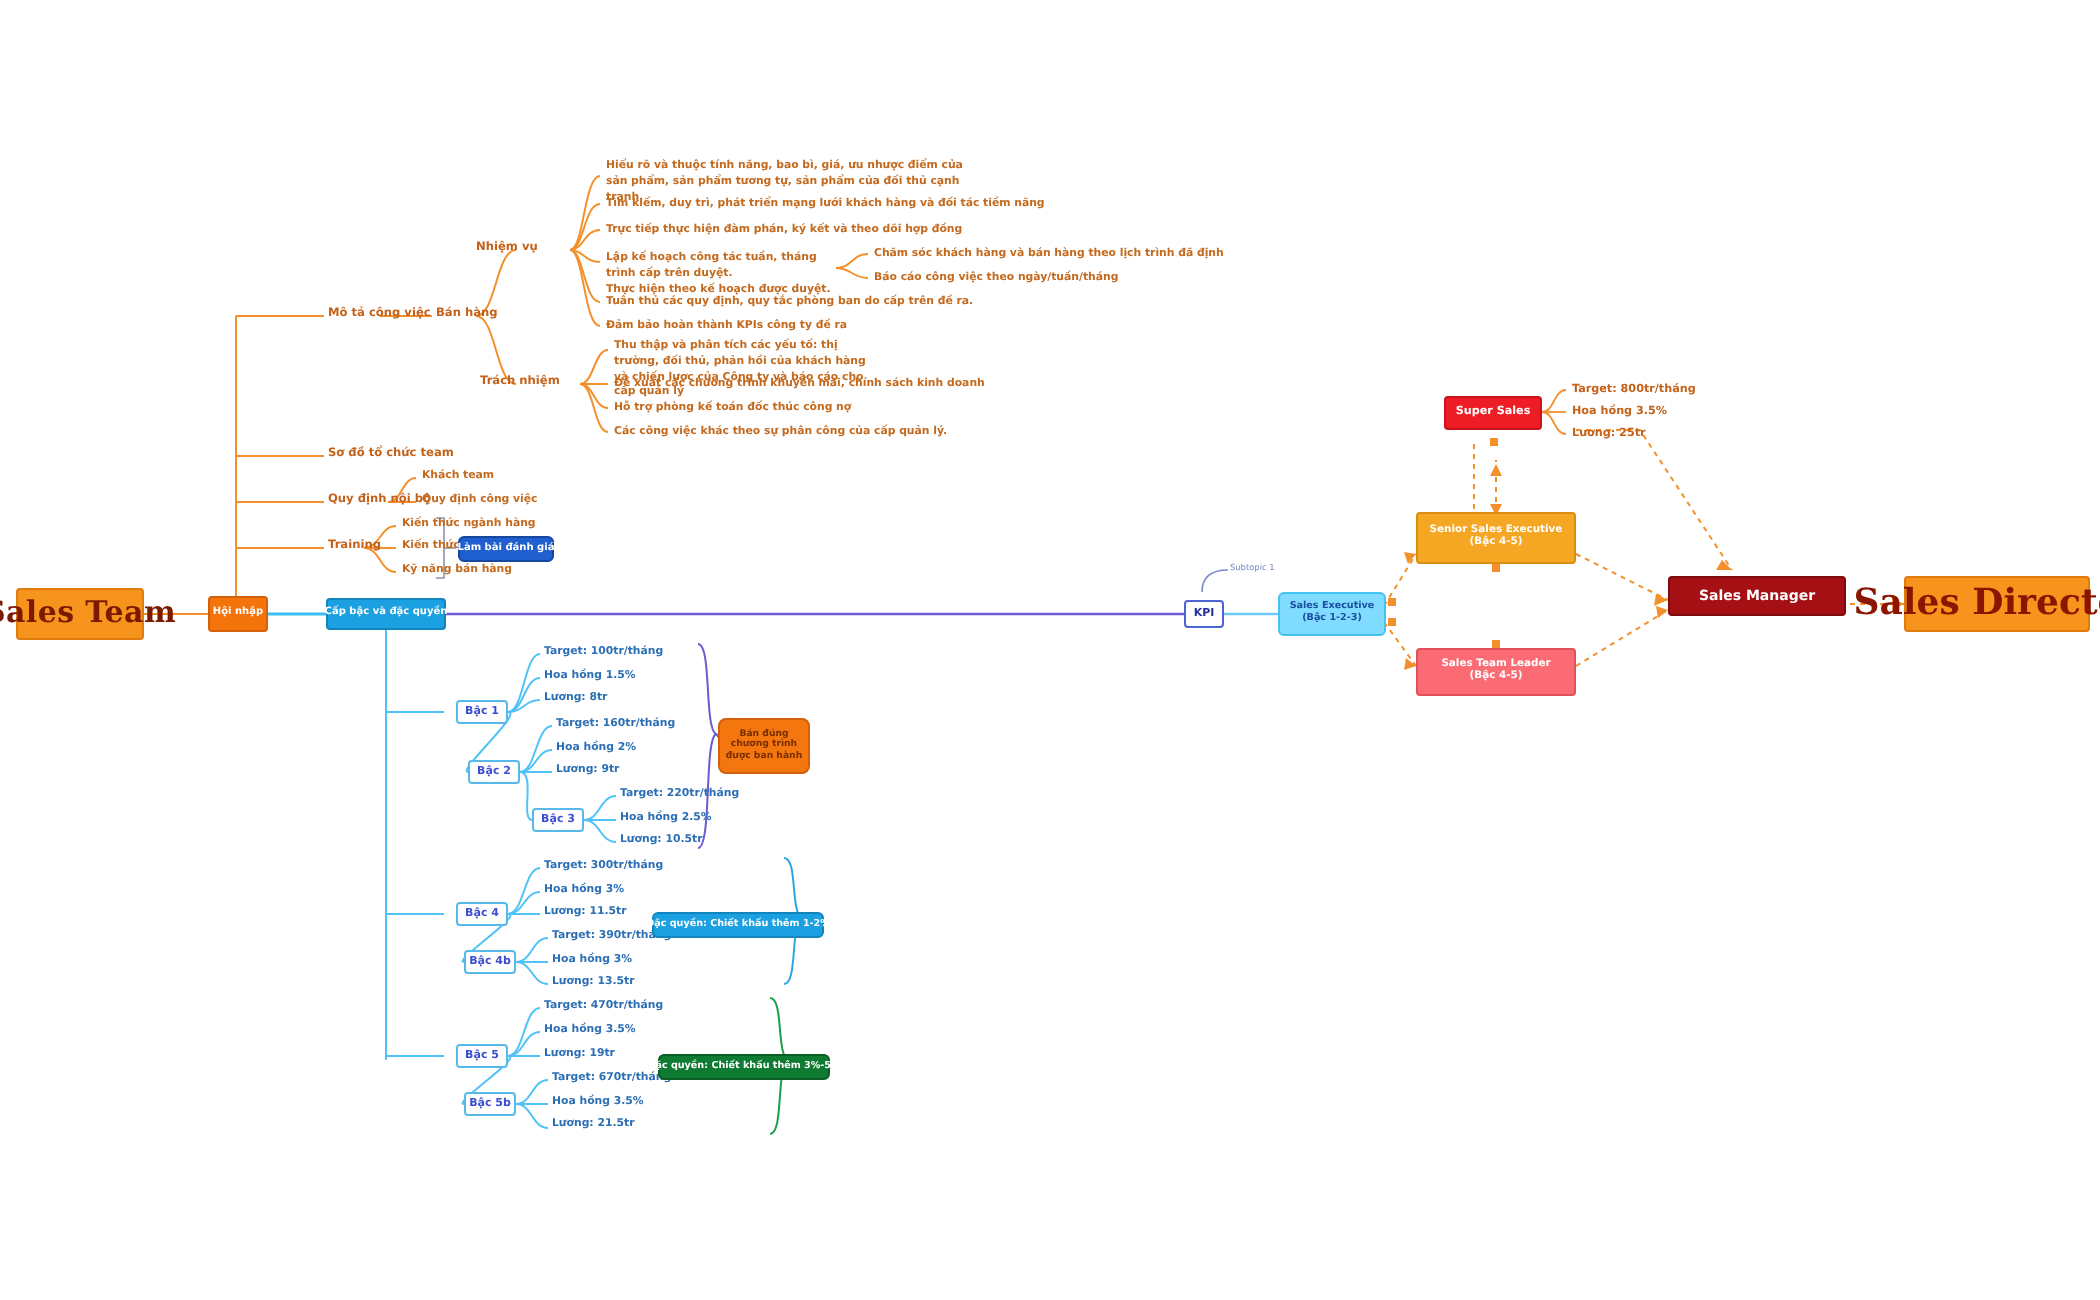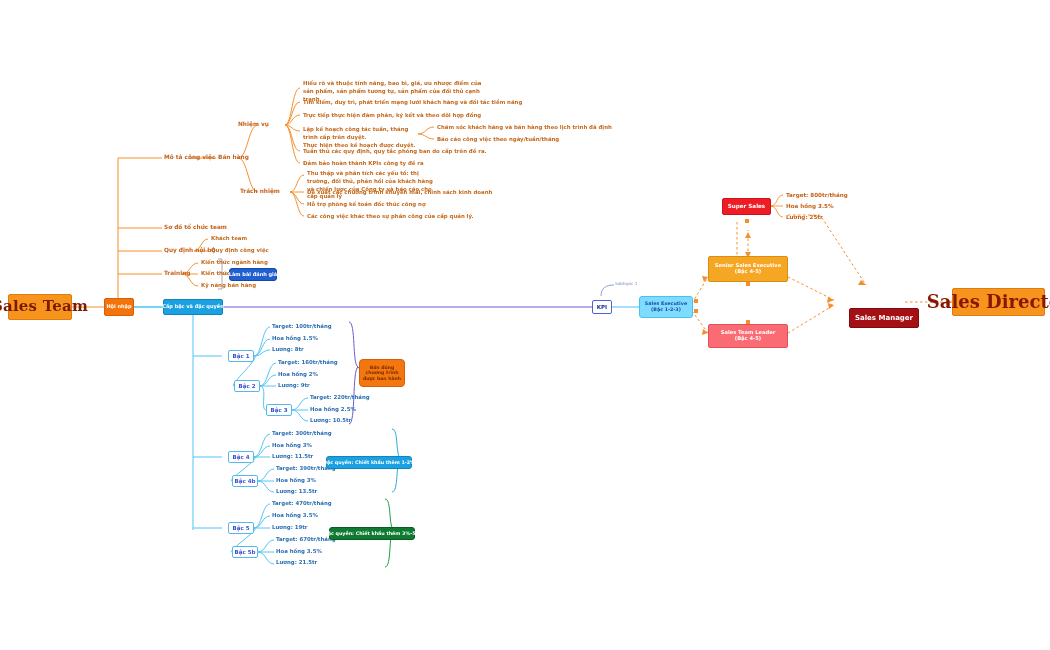--- a/index.html
+++ b/index.html
@@ -396,21 +396,21 @@
   <div class="node box box-amber" style="left:708px;top:256px;width:80px;height:26px;flex-direction:column;font-size:5.2px;">
     <span>Senior Sales Executive</span>
     <span>(Bậc 4-5)</span>
   </div>
 
   <div class="node box box-pink" style="left:708px;top:324px;width:80px;height:24px;flex-direction:column;font-size:5.2px;">
     <span>Sales Team Leader</span>
     <span>(Bậc 4-5)</span>
   </div>
 
-  <div class="node box box-darkred" style="left:834px;top:308px;width:70px;height:20px;font-size:7px;margin-left:15px;">
+  <div class="node box box-darkred" style="left:834px;top:288px;width:89px;height:20px;font-size:7px;">
     <span>Sales Manager</span>
   </div>
 
   <div class="node box box-salesdirector" style="left:952px;top:288px;width:93px;height:28px;">
     <span>Sales Director</span>
   </div>
 
   <div class="node box box-red" style="left:722px;top:198px;width:49px;height:17px;font-size:5.6px;">
     <span>Super Sales</span>
   </div>

